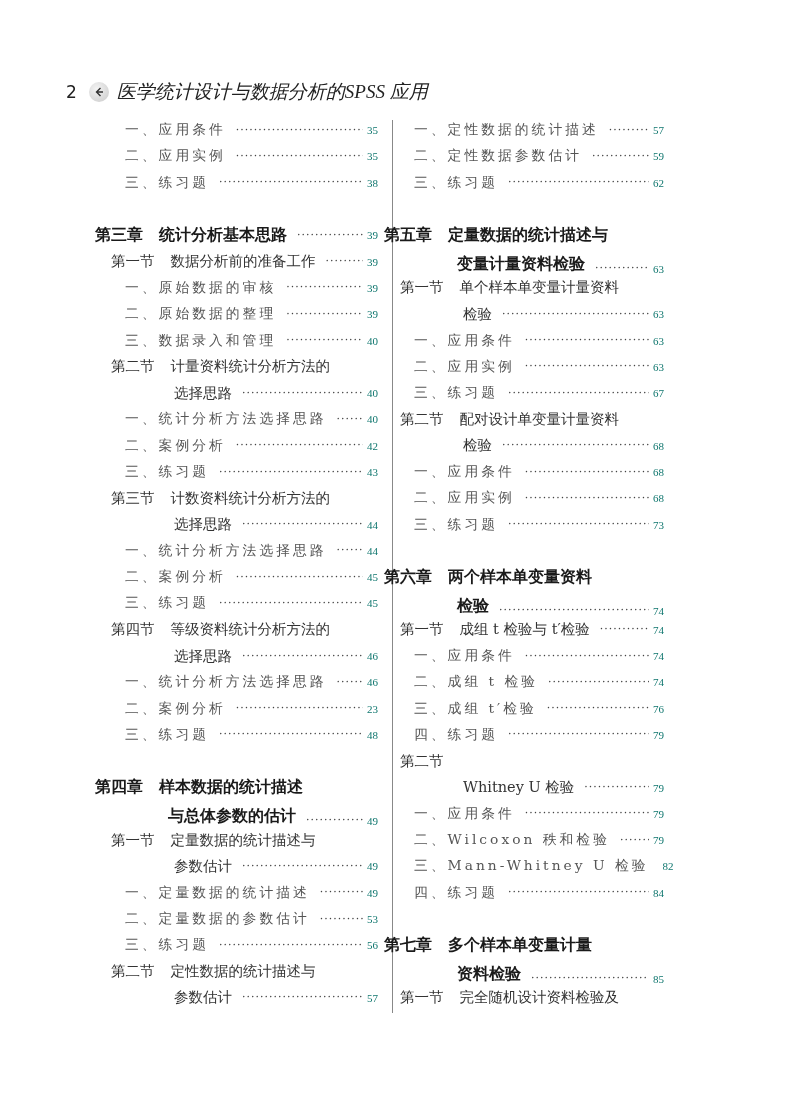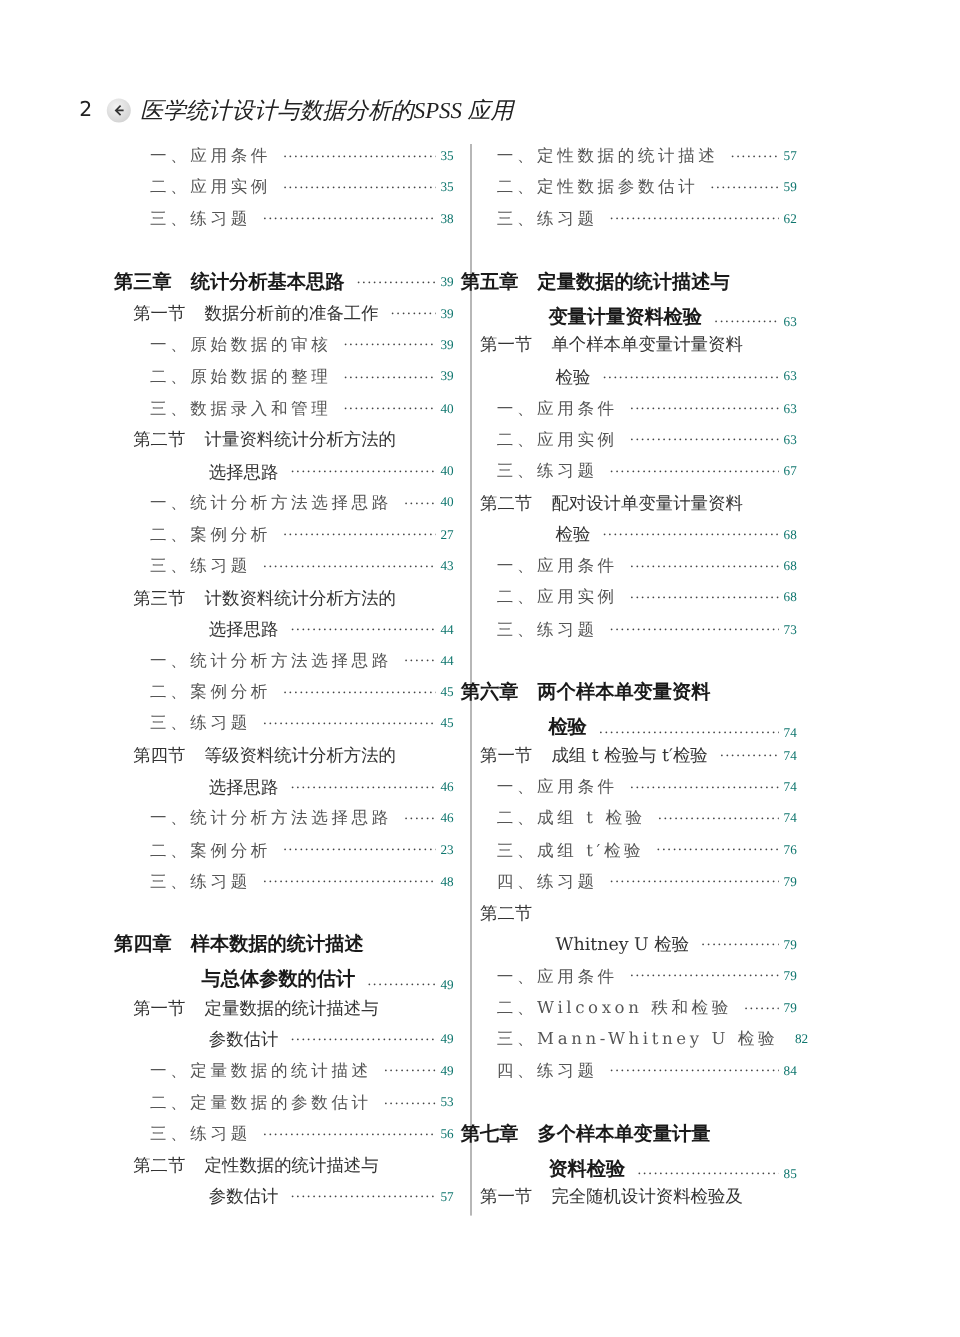--- a/index.html
+++ b/index.html
@@ -96,21 +96,21 @@
       <span class="page">40</span>
     </div>
     <div class="line item">
       <span class="text">一、统计分析方法选择思路</span>
       <span class="dots"></span>
       <span class="page">40</span>
     </div>
     <div class="line item">
       <span class="text">二、案例分析</span>
       <span class="dots"></span>
-      <span class="page">27</span>
+      <span class="page">42</span>
     </div>
     <div class="line item">
       <span class="text">三、练习题</span>
       <span class="dots"></span>
       <span class="page">43</span>
     </div>
     <div class="line section">
       <span class="label">第三节</span>
       <span class="text">计数资料统计分析方法的</span>
     </div>

